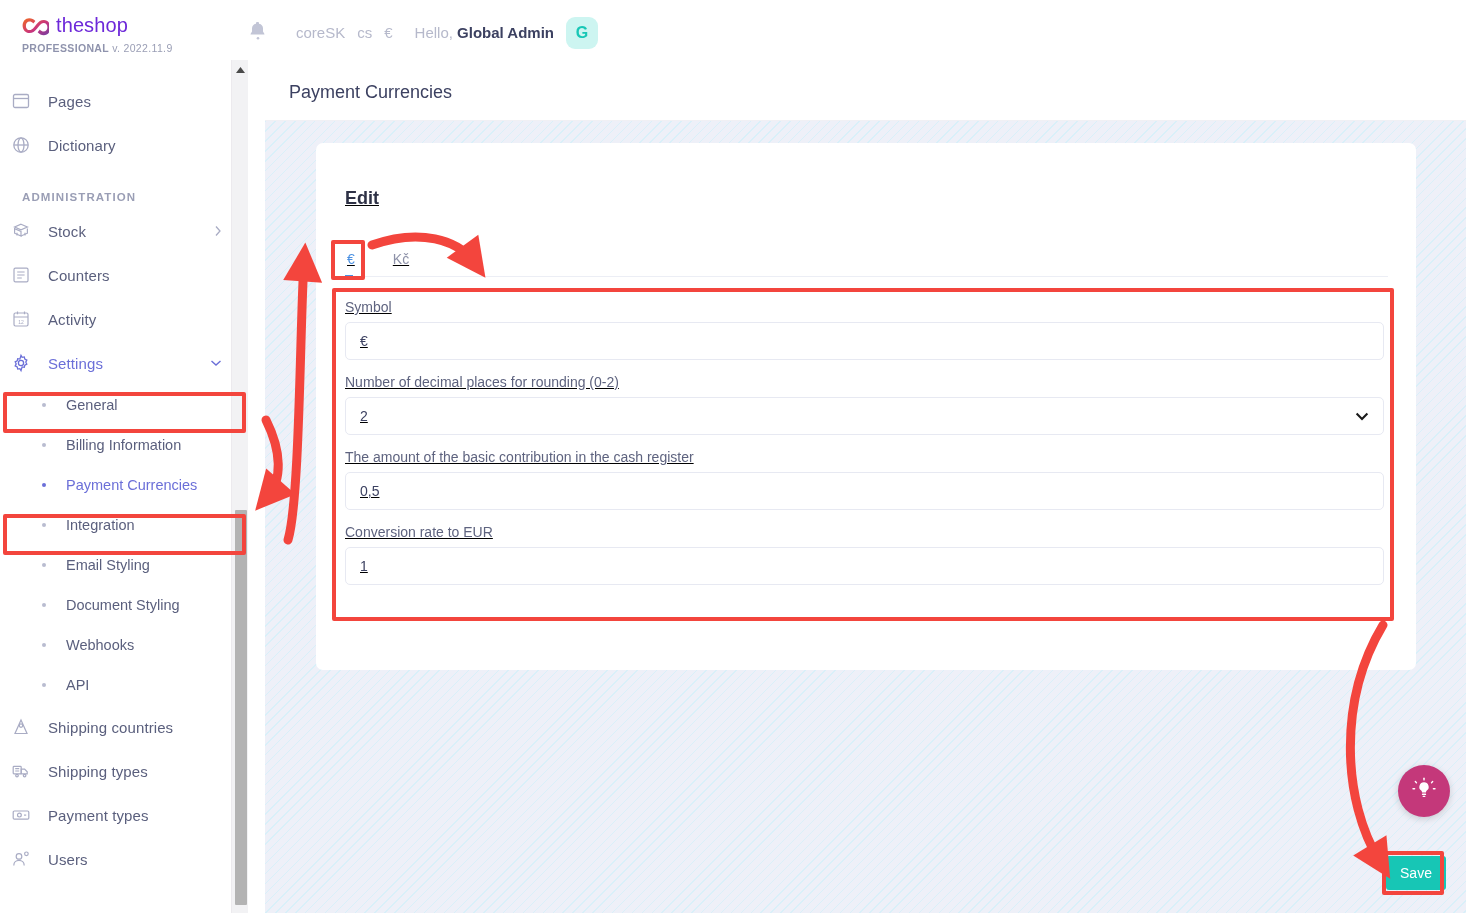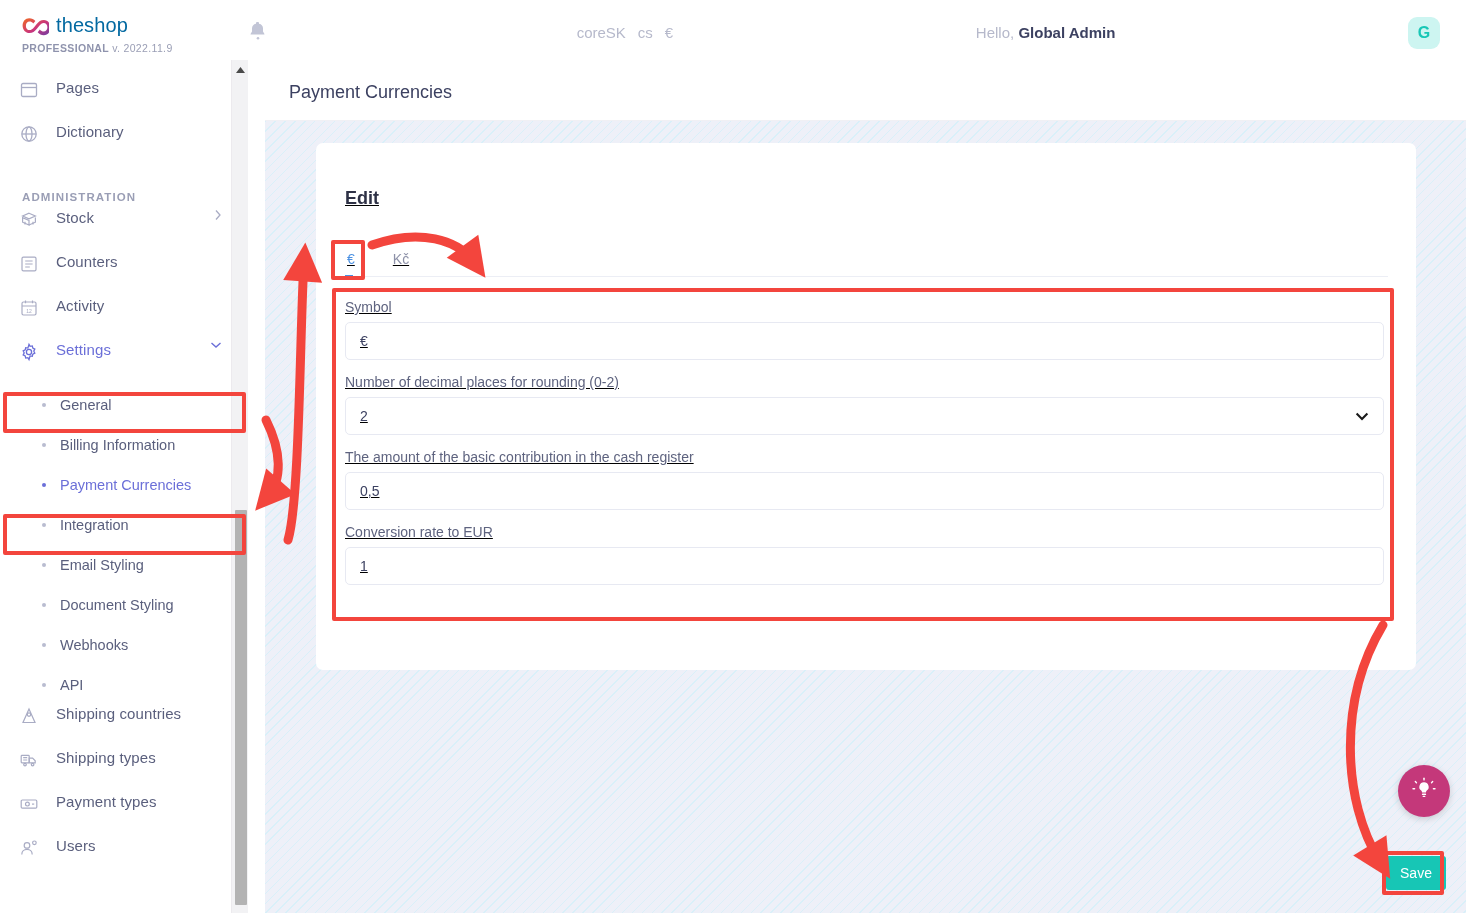--- a/index.html
+++ b/index.html
@@ -12,32 +12,32 @@
 
   
   .sidebar {
     position: absolute; left: 0; top: 0; width: 248px; height: 913px;
     background: #ffffff; overflow: hidden;
   }
   .brand { padding: 14px 0 0 22px; }
   .brand-row { display: flex; align-items: center; gap: 7px; }
   .brand-logo { width: 27px; height: 22px; display: block; }
   .brand-name {
-    font-size: 20px; color: #0369a1; letter-spacing: .1px;
+    font-size: 20px; color: #6d28d9; letter-spacing: .1px;
   }
   .brand-sub {
     margin-top: 5px; font-size: 10.5px; color: #8f93ad;
     letter-spacing: .35px; font-weight: 600;
   }
   .brand-sub .ver { font-weight: 400; color: #9a9eb5; }
 
   .nav { margin-top: 25px; }
   .nav-item {
-    position: relative; display: flex; align-items: flex-start;
-    height: 44px; padding-left: 18px; cursor: pointer;
+    position: relative; display: flex; align-items: center;
+    height: 44px; padding-left: 10px; cursor: pointer;
   }
   .nav-ico {
     width: 22px; height: 22px; flex: 0 0 22px;
     display: flex; align-items: center; justify-content: center;
     color: #a9acc4;
   }
   .nav-ico svg { display: block; }
   .nav-label {
     margin-left: 16px; font-size: 15px; color: #5a5f7d; letter-spacing: .1px;
   }
@@ -45,20 +45,21 @@
     position: absolute; right: 26px; color: #a9acc4; font-size: 12px;
     display: flex; align-items: center;
   }
   .section-head {
     margin: 24px 0 6px 22px; font-size: 11.5px; letter-spacing: 1.1px;
     color: #9a9eb5; font-weight: 600;
   }
   .nav-sub {
     display: flex; align-items: center; height: 40px; padding-left: 42px;
     cursor: pointer;
+    gap: 6px;
   }
   .nav-sub .dot {
     width: 4px; height: 4px; border-radius: 50%; background: #b9bcd0;
     flex: 0 0 4px;
   }
   .nav-sub .sub-label {
     margin-left: 14px; font-size: 14.5px; color: #5a5f7d;
   }
   .nav-sub.active .dot { background: #6b6fd8; }
   .nav-sub.active .sub-label { color: #6b6fd8; }
@@ -76,21 +77,21 @@
   }
   .sb-thumb {
     position: absolute; left: 3px; top: 450px; width: 12px; height: 395px;
     background: #b3b3b3; border-radius: 1px;
   }
 
   
   .topbar {
     position: absolute; left: 248px; top: 0; width: 1218px; height: 65px;
     background: #ffffff; display: flex; align-items: center;
-    justify-content: space-between; padding-right: 26px; gap: 0;
+    justify-content: flex-start; padding-right: 26px; gap: 0;
   }
   .bell { color: #c2c5d6; margin-right: 28px; cursor: pointer; }
   .ctx { display: flex; align-items: center; gap: 12px; margin-right: 22px; }
   .ctx span { font-size: 15px; color: #b6b9cb; cursor: pointer; }
   .hello { font-size: 15px; color: #b6b9cb; margin-right: 12px; }
   .hello b { color: #3c4161; font-weight: 700; }
   .avatar {
     width: 32px; height: 32px; border-radius: 9px; background: #cdf5f1;
     color: #18c7b6; font-size: 16px; font-weight: 600;
     display: flex; align-items: center; justify-content: center; cursor: pointer;

